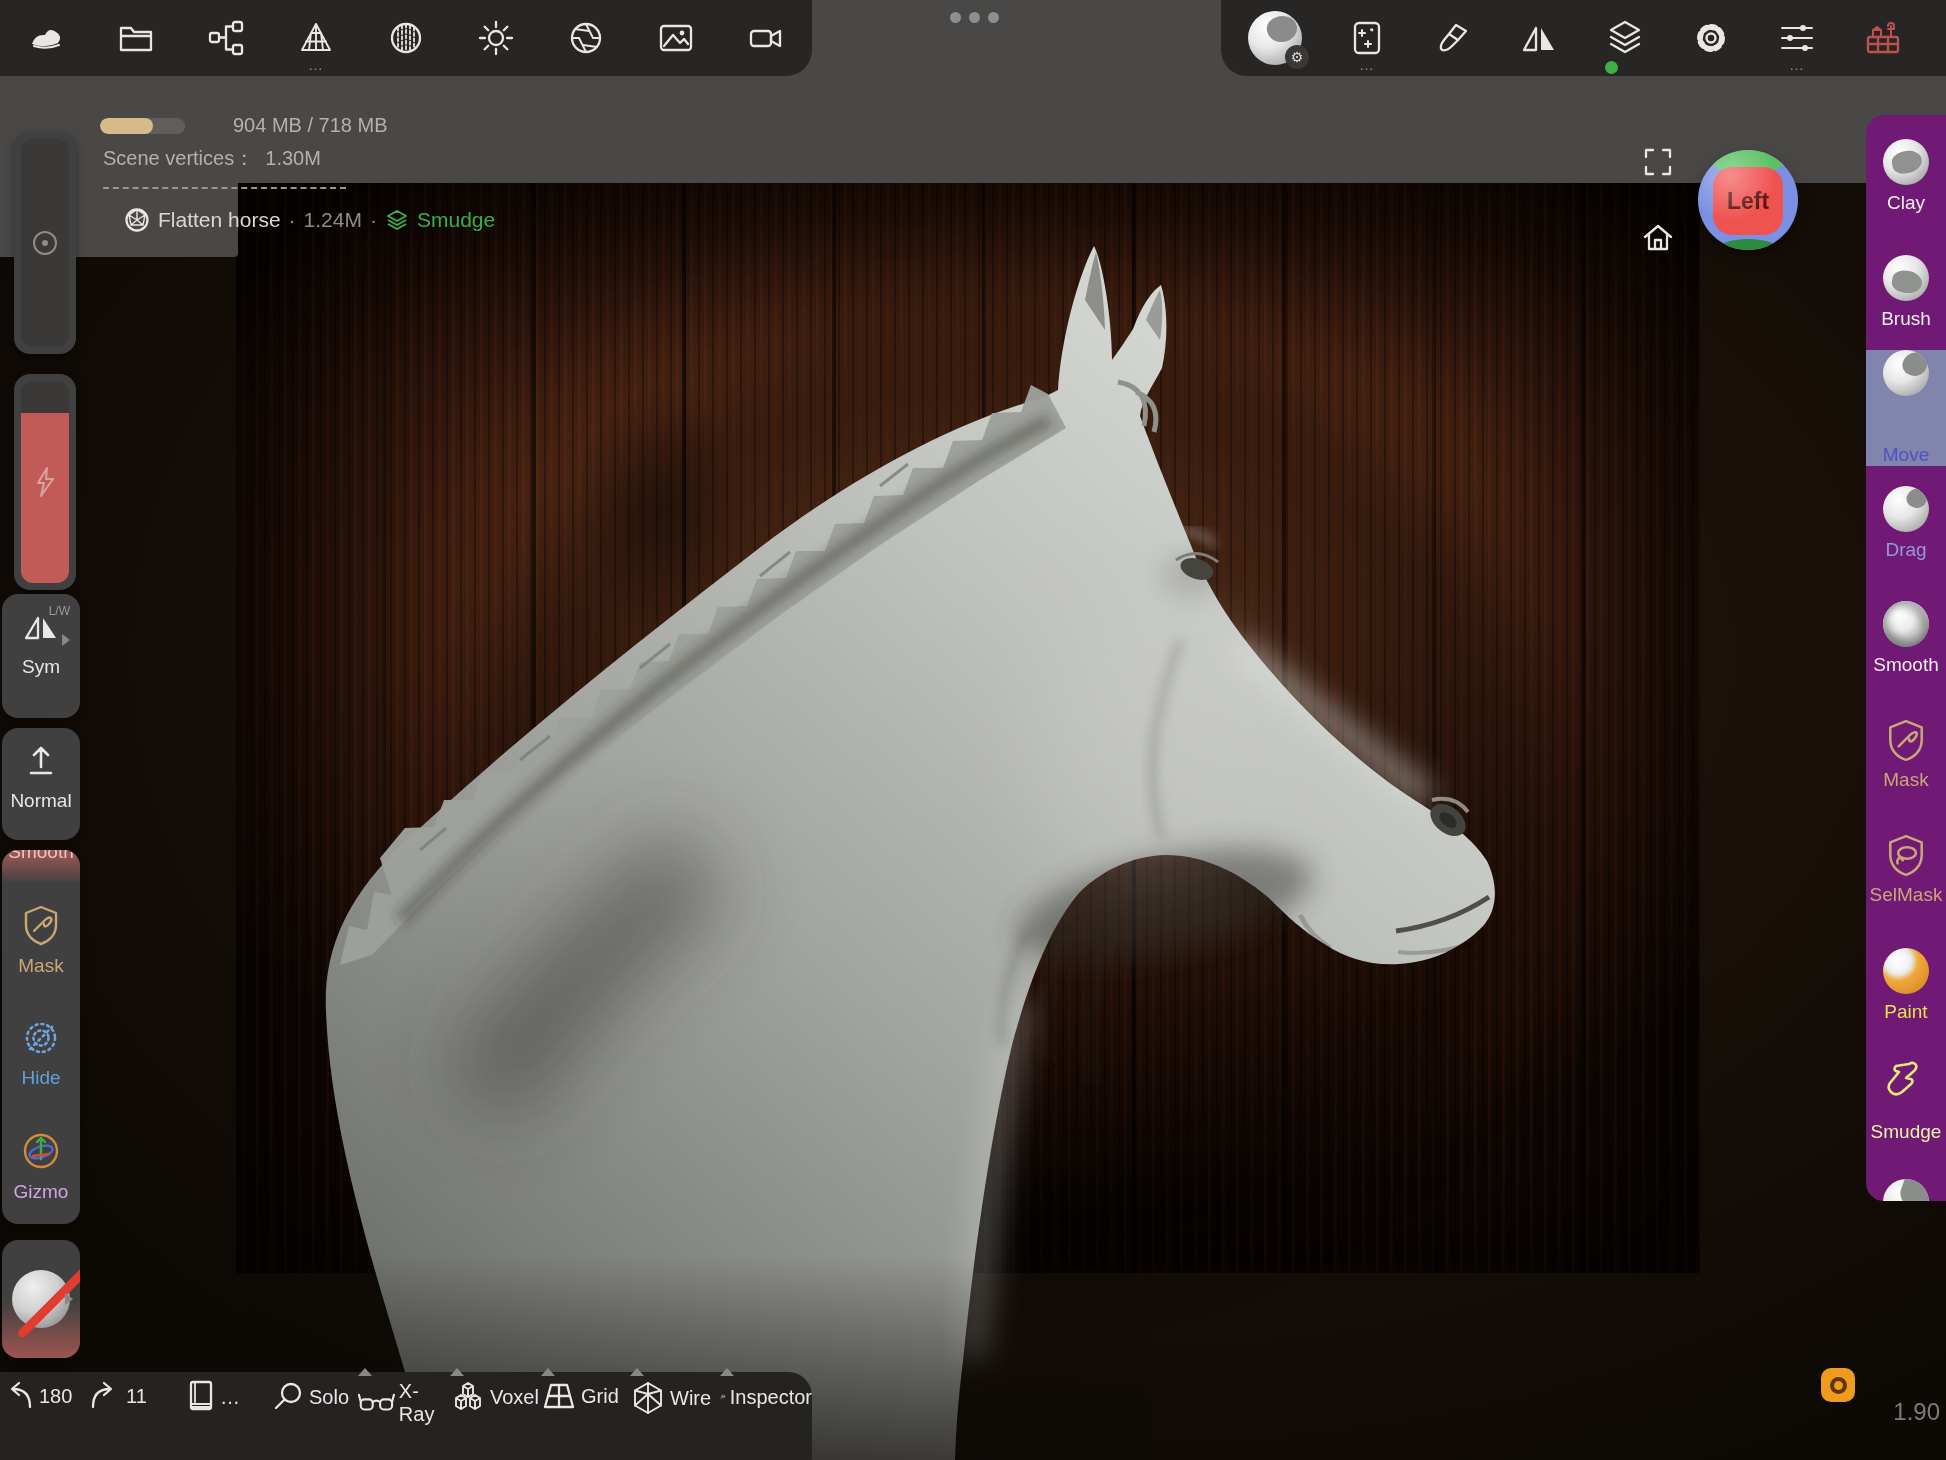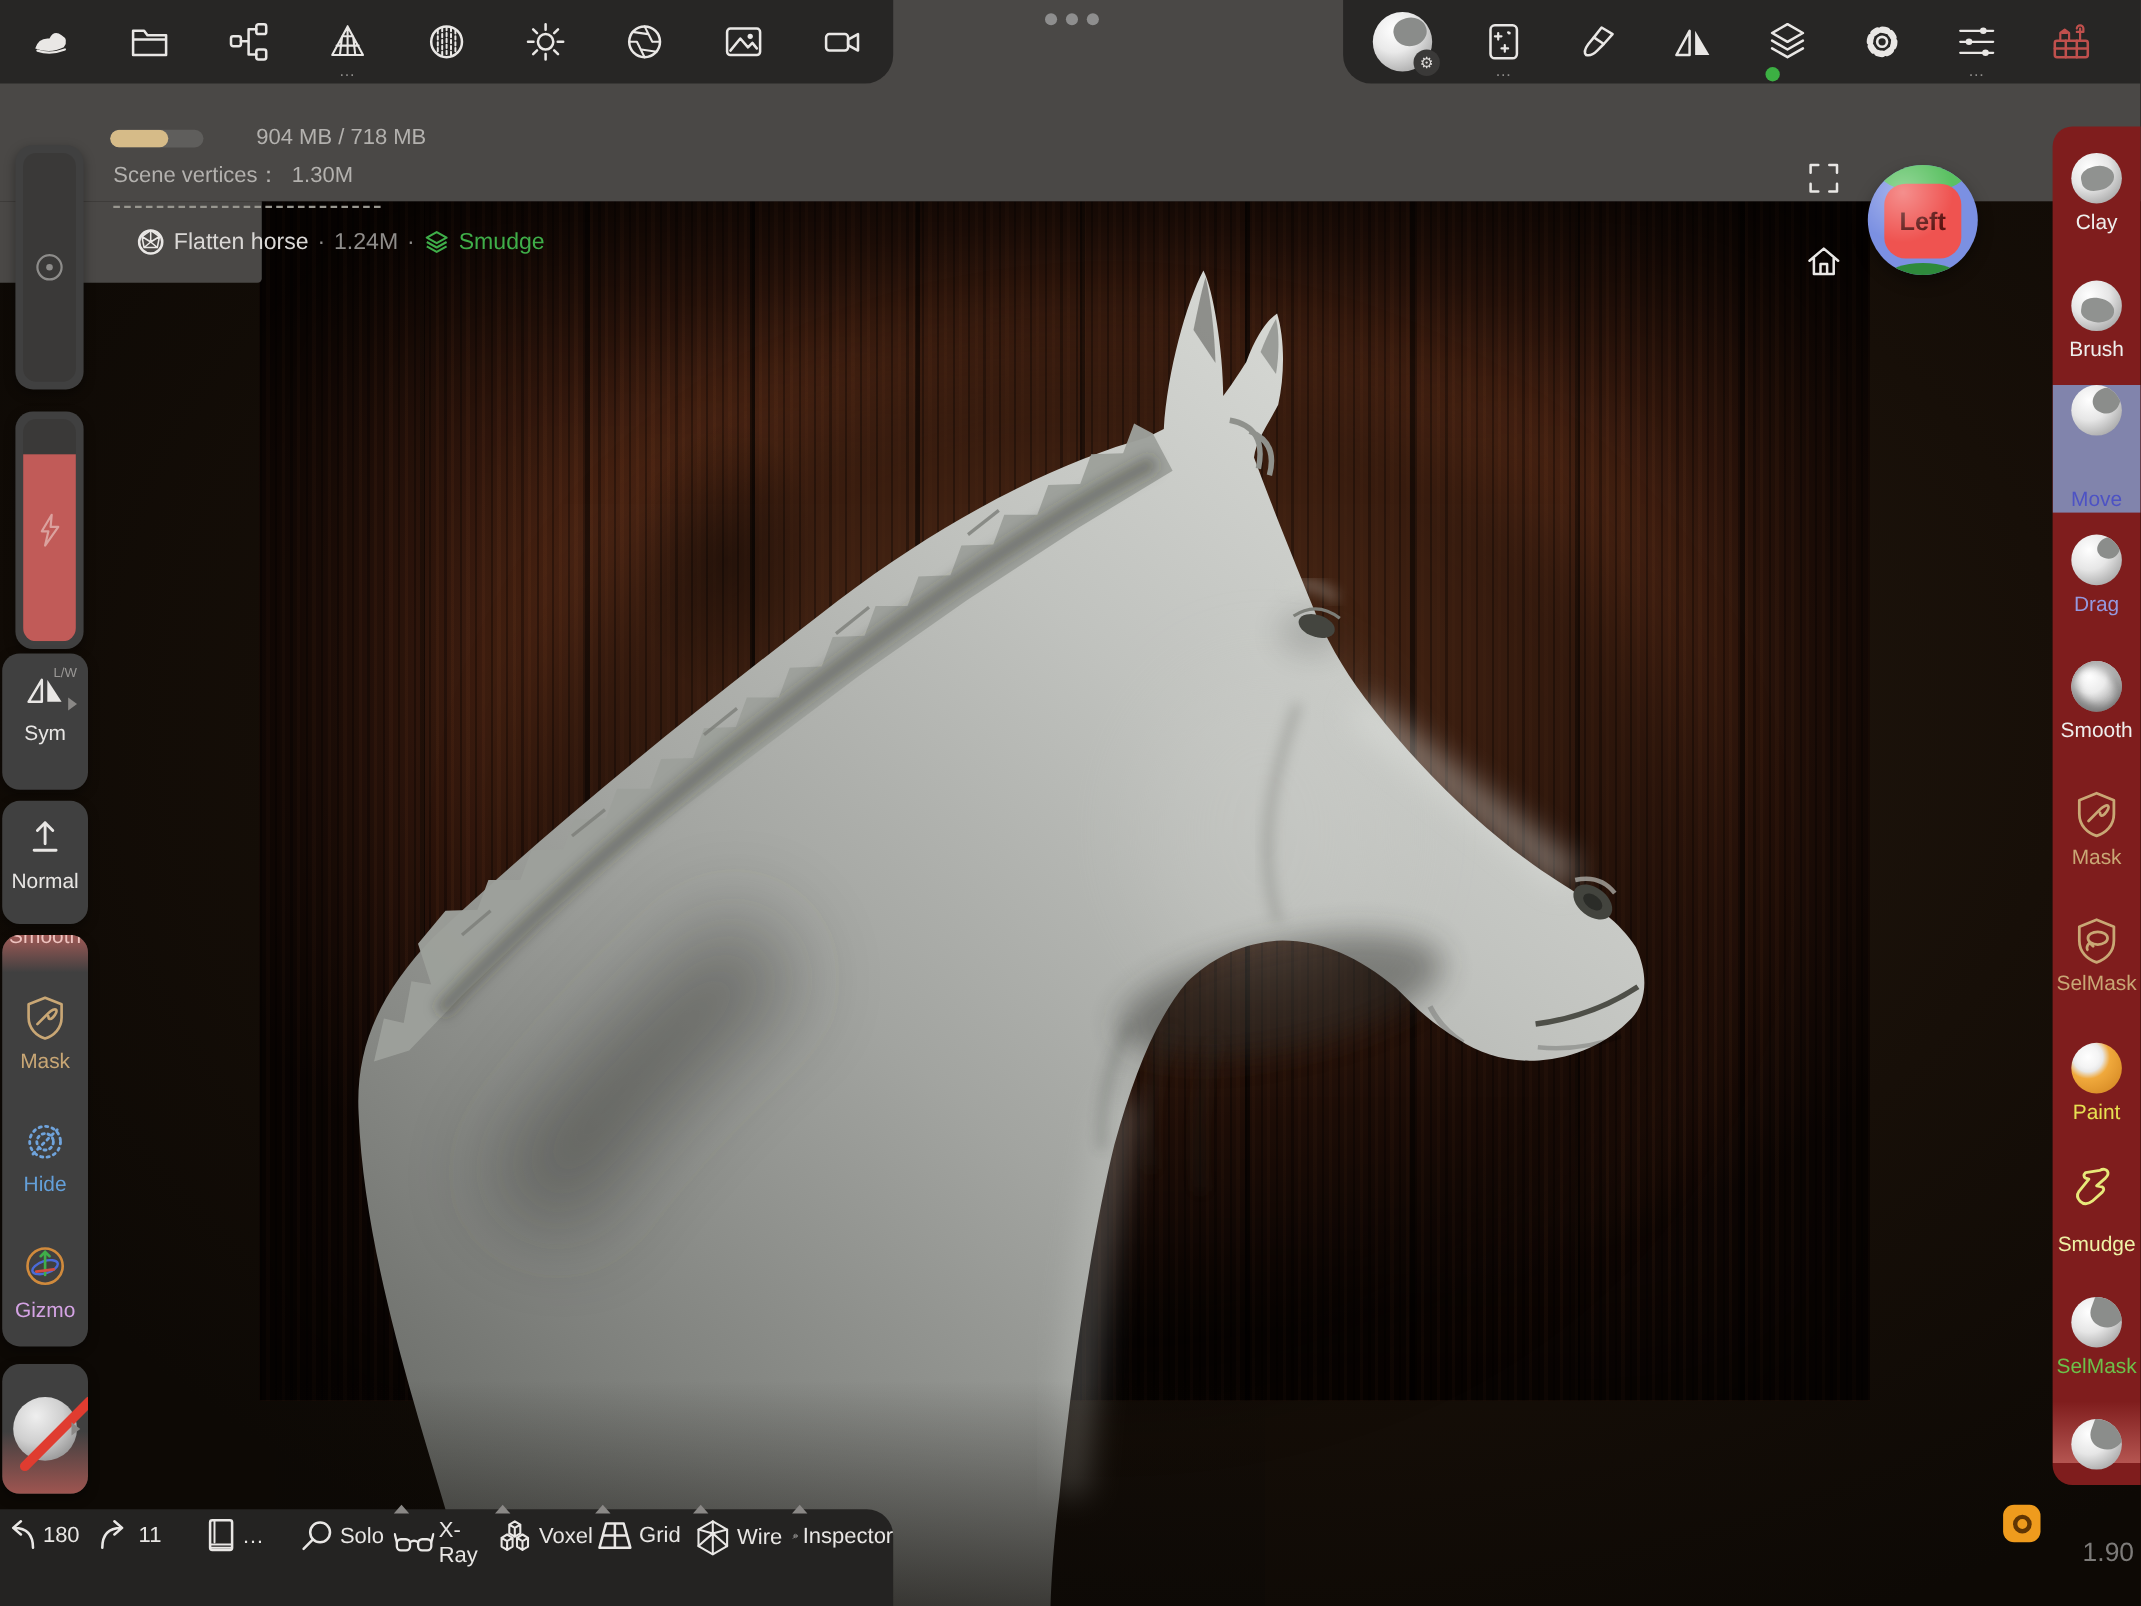--- a/index.html
+++ b/index.html
@@ -81,21 +81,21 @@
   .ltool span { font-size:19px; }
   #mat-panel { left:2px; top:1240px; width:78px; height:118px; overflow:hidden; }
   #mat-panel .redfade { position:absolute; inset:0; background:linear-gradient(180deg, transparent 52%, rgba(190,92,86,.75) 100%); }
   #mat-sphere { position:absolute; left:50%; top:50%; transform:translate(-50%,-50%); width:58px; height:58px; border-radius:50%;
     background:radial-gradient(circle at 36% 30%, #efefef 0%, #cfcfcf 45%, #9a9a9a 78%, #7b7b7b 100%); }
   #mat-slash { position:absolute; left:-6px; top:50%; width:92px; height:9px; background:#e03c30; border-radius:5px; transform:rotate(-45deg); }
   .carr { width:0; height:0; border:6px solid transparent; border-left:8px solid #8a8886; }
   #mat-panel .carr { position:absolute; right:1px; top:50%; margin-top:-6px; }
 
   
-  #right-panel { left:1866px; top:115px; width:80px; height:1235px; background:#7f1d1d; border-radius:18px 0 0 18px; overflow:hidden; padding-top:4px; }
+  #right-panel { left:1866px; top:115px; width:80px; height:1086px; background:#701a75; border-radius:18px 0 0 18px; overflow:hidden; padding-top:4px; }
   .ritem { height:115.5px; display:flex; flex-direction:column; align-items:center; justify-content:center; gap:7px; }
   .ritem span { font-size:19px; }
   .ritem.selected { background:#8184ac;justify-content:space-between; }
   .ritem.partial { height:56px; background:linear-gradient(180deg, rgba(190,95,90,0) 0%, rgba(190,95,90,.85) 100%); justify-content:flex-start; }
   .ritem.partial .sphere { margin-top:16px; }
   .sphere { width:46px; height:46px; border-radius:50%; position:relative; overflow:hidden; flex:none;
     background:radial-gradient(circle at 35% 30%, #ffffff 0%, #e6e6e6 42%, #b4b4b4 74%, #8c8c8c 100%); }
   .sphere .crescent { position:absolute; left:9px; top:12px; width:30px; height:22px; border-radius:50% 60% 60% 50%; background:#909290; transform:rotate(-12deg); }
   .sphere .drop { position:absolute; right:2px; top:2px; width:24px; height:24px; border-radius:62% 38% 55% 45%; background:#8b8d8b; transform:rotate(20deg); }
   .sphere.rough { background:radial-gradient(circle at 35% 30%, #ffffff 0%, #ececec 35%, #bdbdbd 60%, #8f8f8f 100%);

